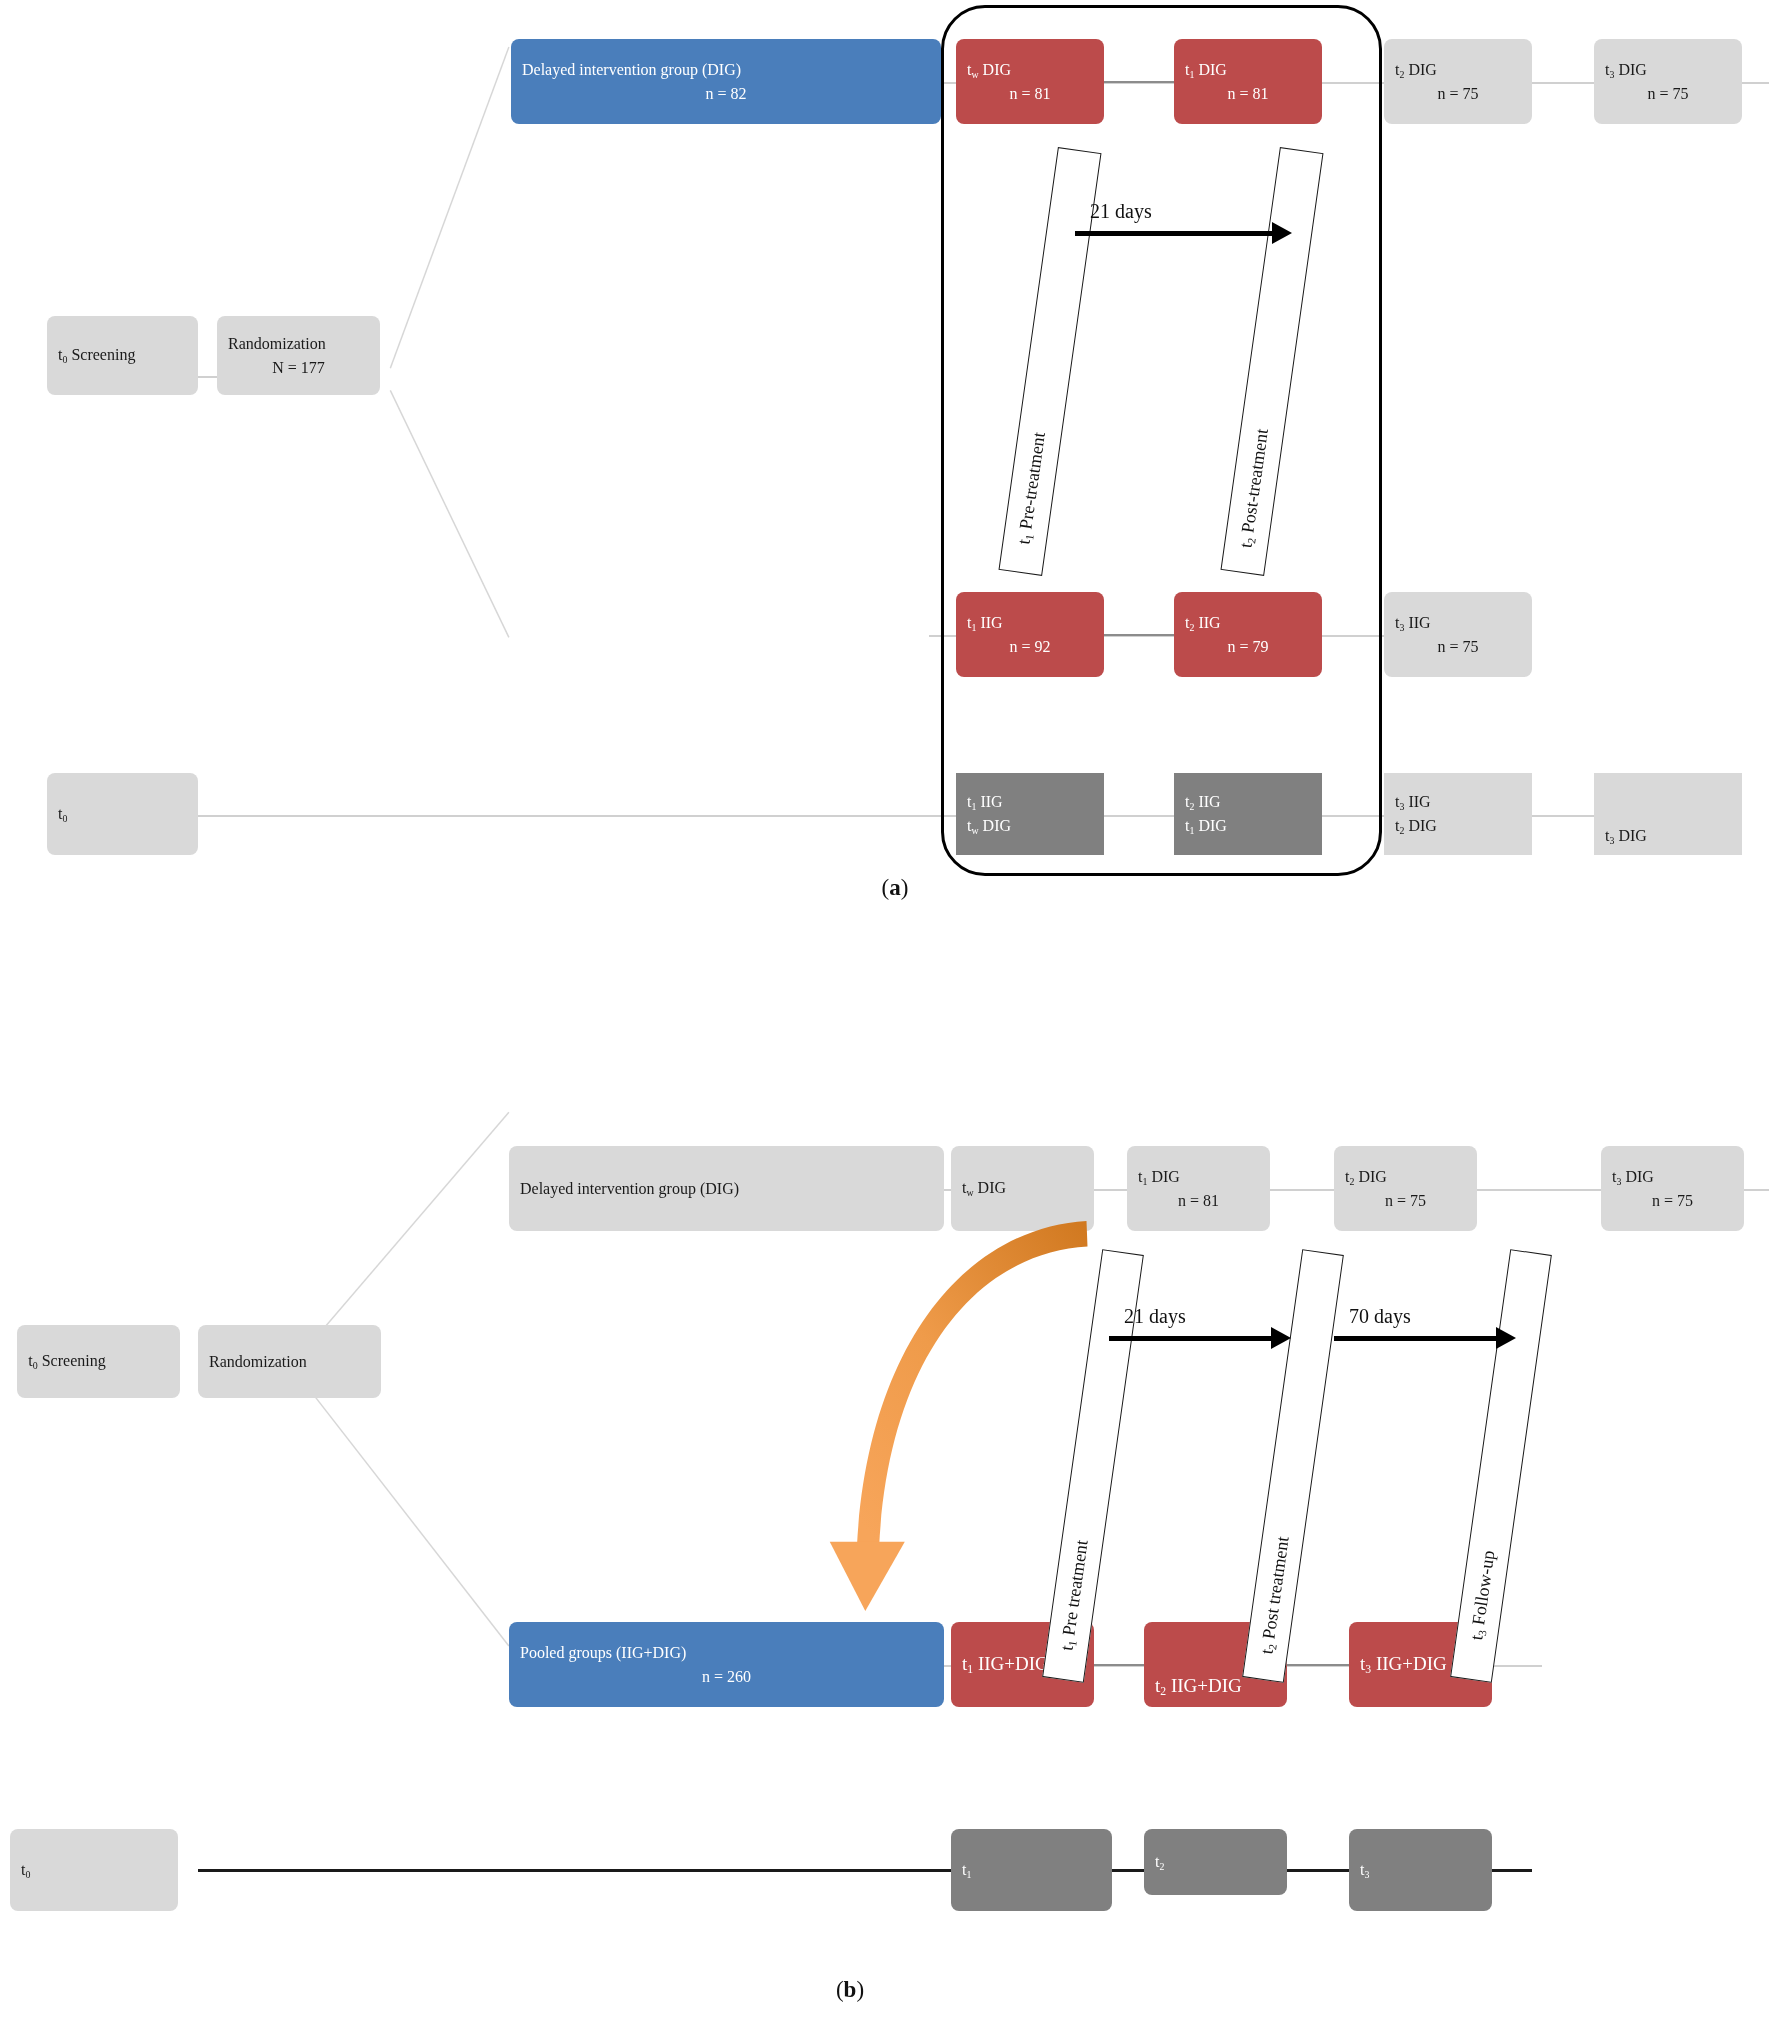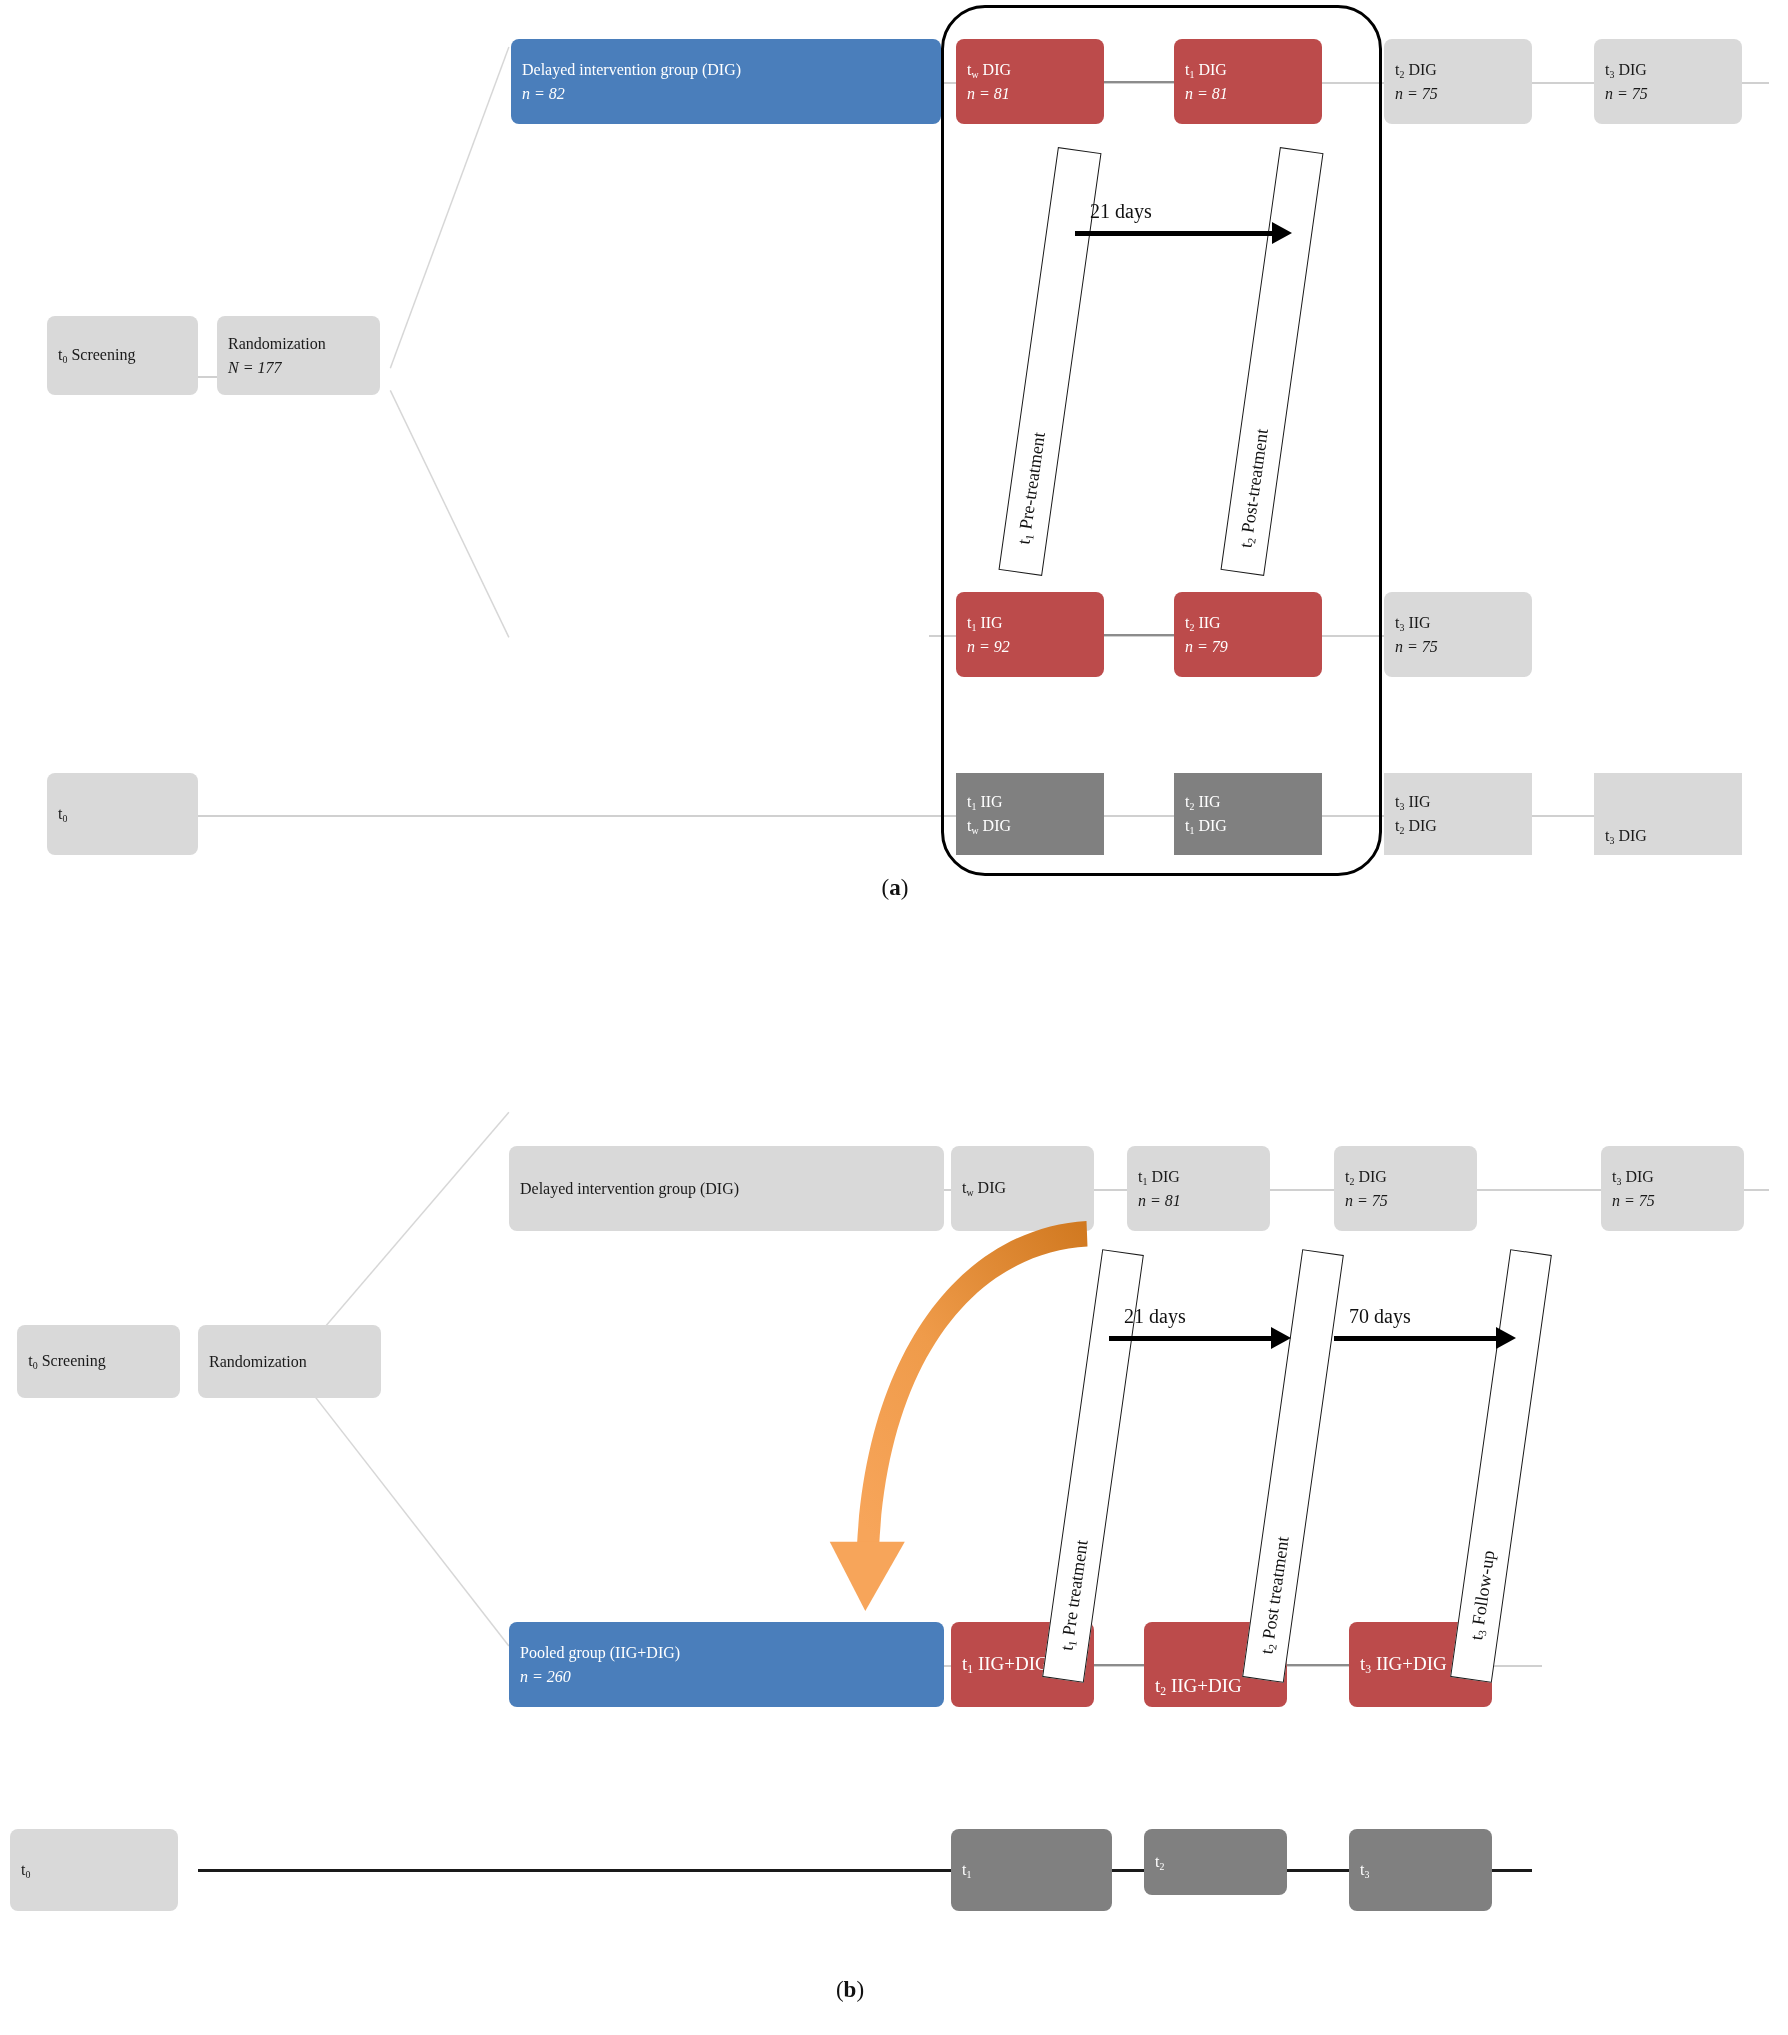--- a/index.html
+++ b/index.html
@@ -15,21 +15,21 @@
        justify-content:center;border-radius:8px;padding:7px 11px;line-height:1.45;}
   .box .l1,.box .l2{display:block;white-space:nowrap;}
   .grey{background:#d9d9d9;color:#1a1a1a;}
   .blue{background:#4a7ebb;color:#ffffff;}
   .red{background:#bc4b4b;color:#ffffff;}
   .dark{background:#808080;color:#ffffff;border-radius:0;}
   .sq{border-radius:0;}
 
   .fs-lg{font-size:16px;}
   .fs-md{font-size:19px;}
-  .it{font-style:italic;}
+  .it{text-align:center;}
 
   sub{font-size:.62em;vertical-align:-0.28em;font-style:normal;}
 
   
   .hline{position:absolute;height:1.5px;background:#d0d0d0;}
   .hline.dk{background:#8c8c8c;height:2px;}
   .hline.blk{background:#1a1a1a;height:2.5px;}
 
   
   .frame{position:absolute;border:3.5px solid #000;border-radius:44px;background:transparent;}
@@ -205,21 +205,21 @@
       <span class="l1">t<sub>2</sub> DIG</span>
       <span class="l2 it">n = 75</span>
     </div>
 
     <div class="box grey fs-lg" style="left:1601px;top:108px;width:143px;height:85px;">
       <span class="l1">t<sub>3</sub> DIG</span>
       <span class="l2 it">n = 75</span>
     </div>
 
     <div class="box blue fs-lg" style="left:509px;top:584px;width:435px;height:85px;">
-      <span class="l1">Pooled group (IIG+DIG)</span>
+      <span class="l1">Pooled groups (IIG+DIG)</span>
       <span class="l2 it">n = 260</span>
     </div>
 
     <div class="box red fs-md" style="left:951px;top:584px;width:143px;height:85px;justify-content:center;">
       <span class="l1">t<sub>1</sub> IIG+DIG</span>
     </div>
 
     <div class="box red fs-md" style="left:1144px;top:584px;width:143px;height:85px;justify-content:flex-end;">
       <span class="l1">t<sub>2</sub> IIG+DIG</span>
     </div>

